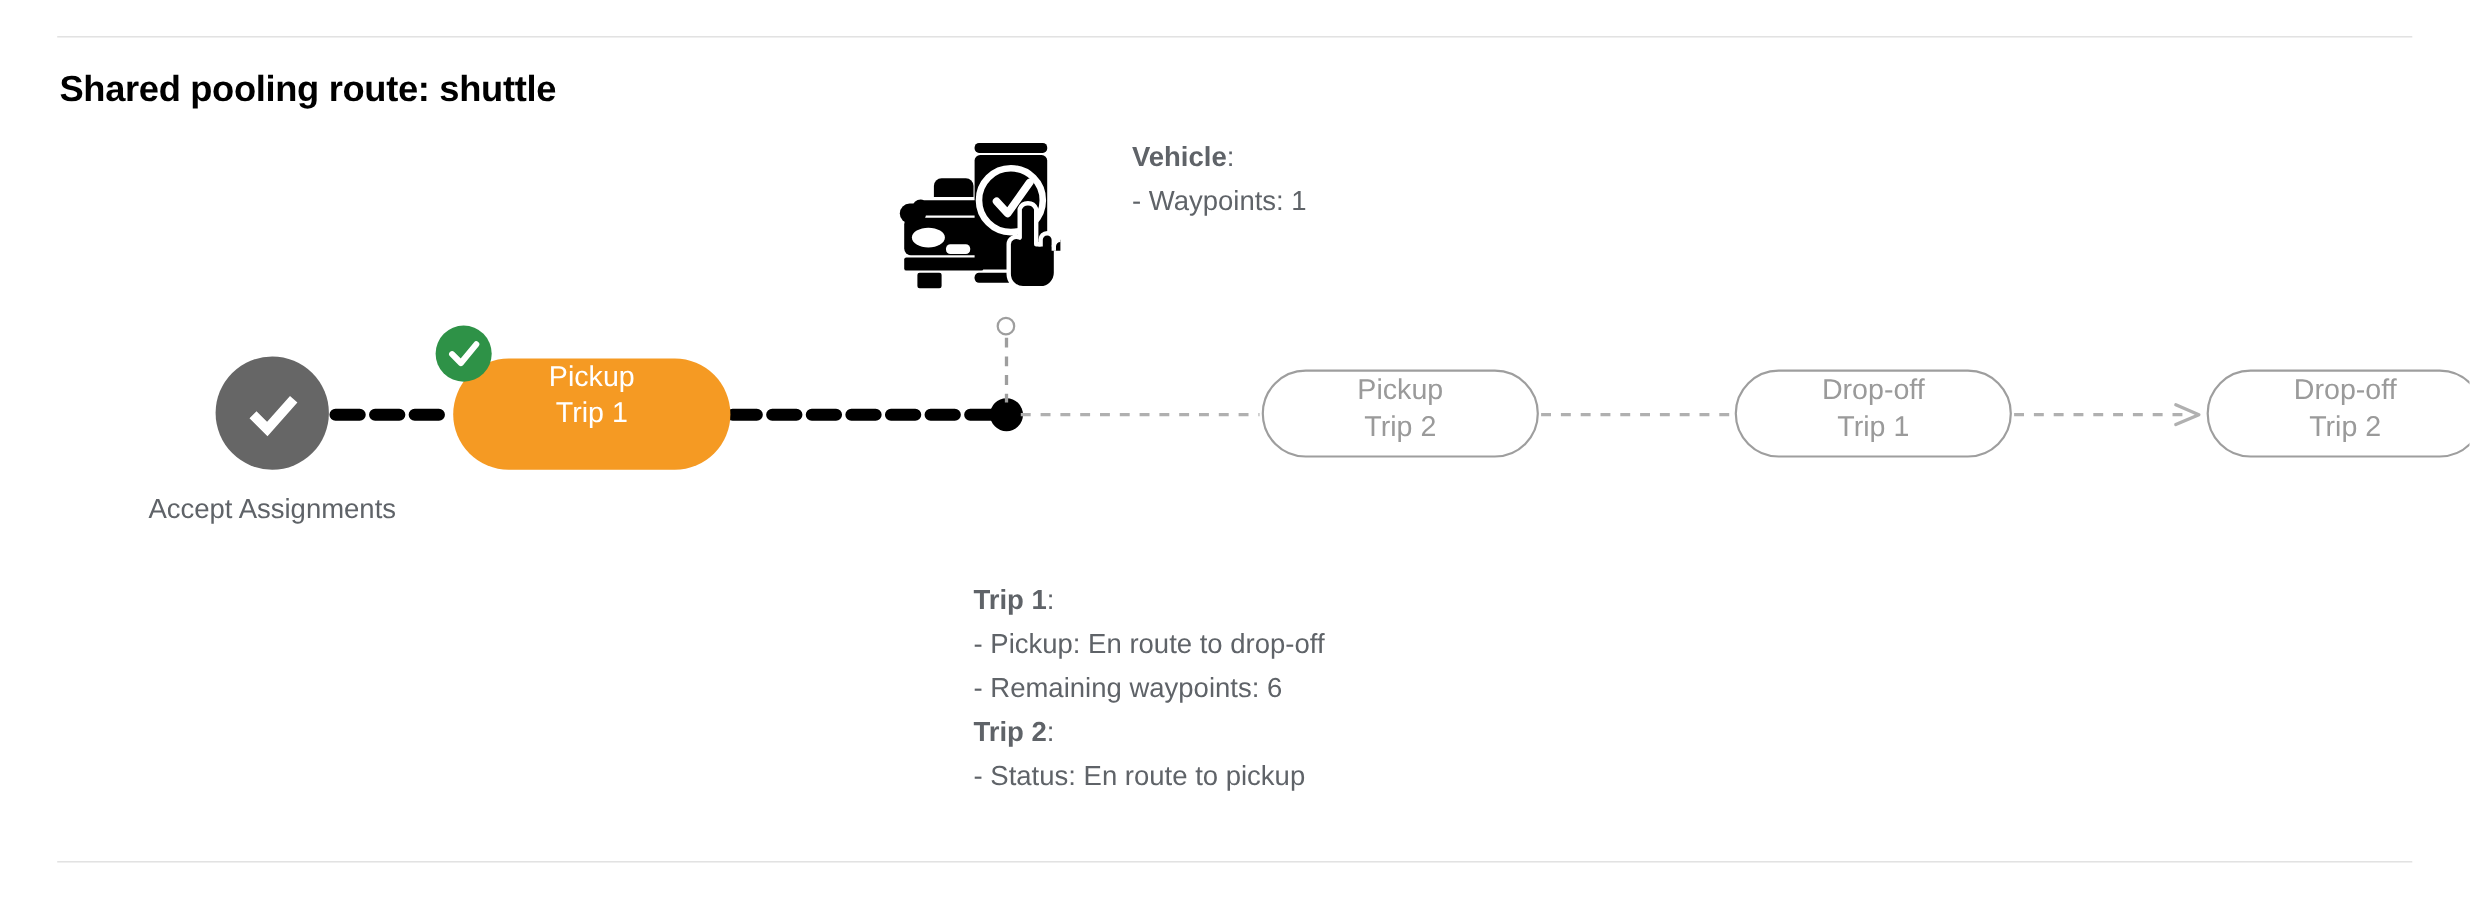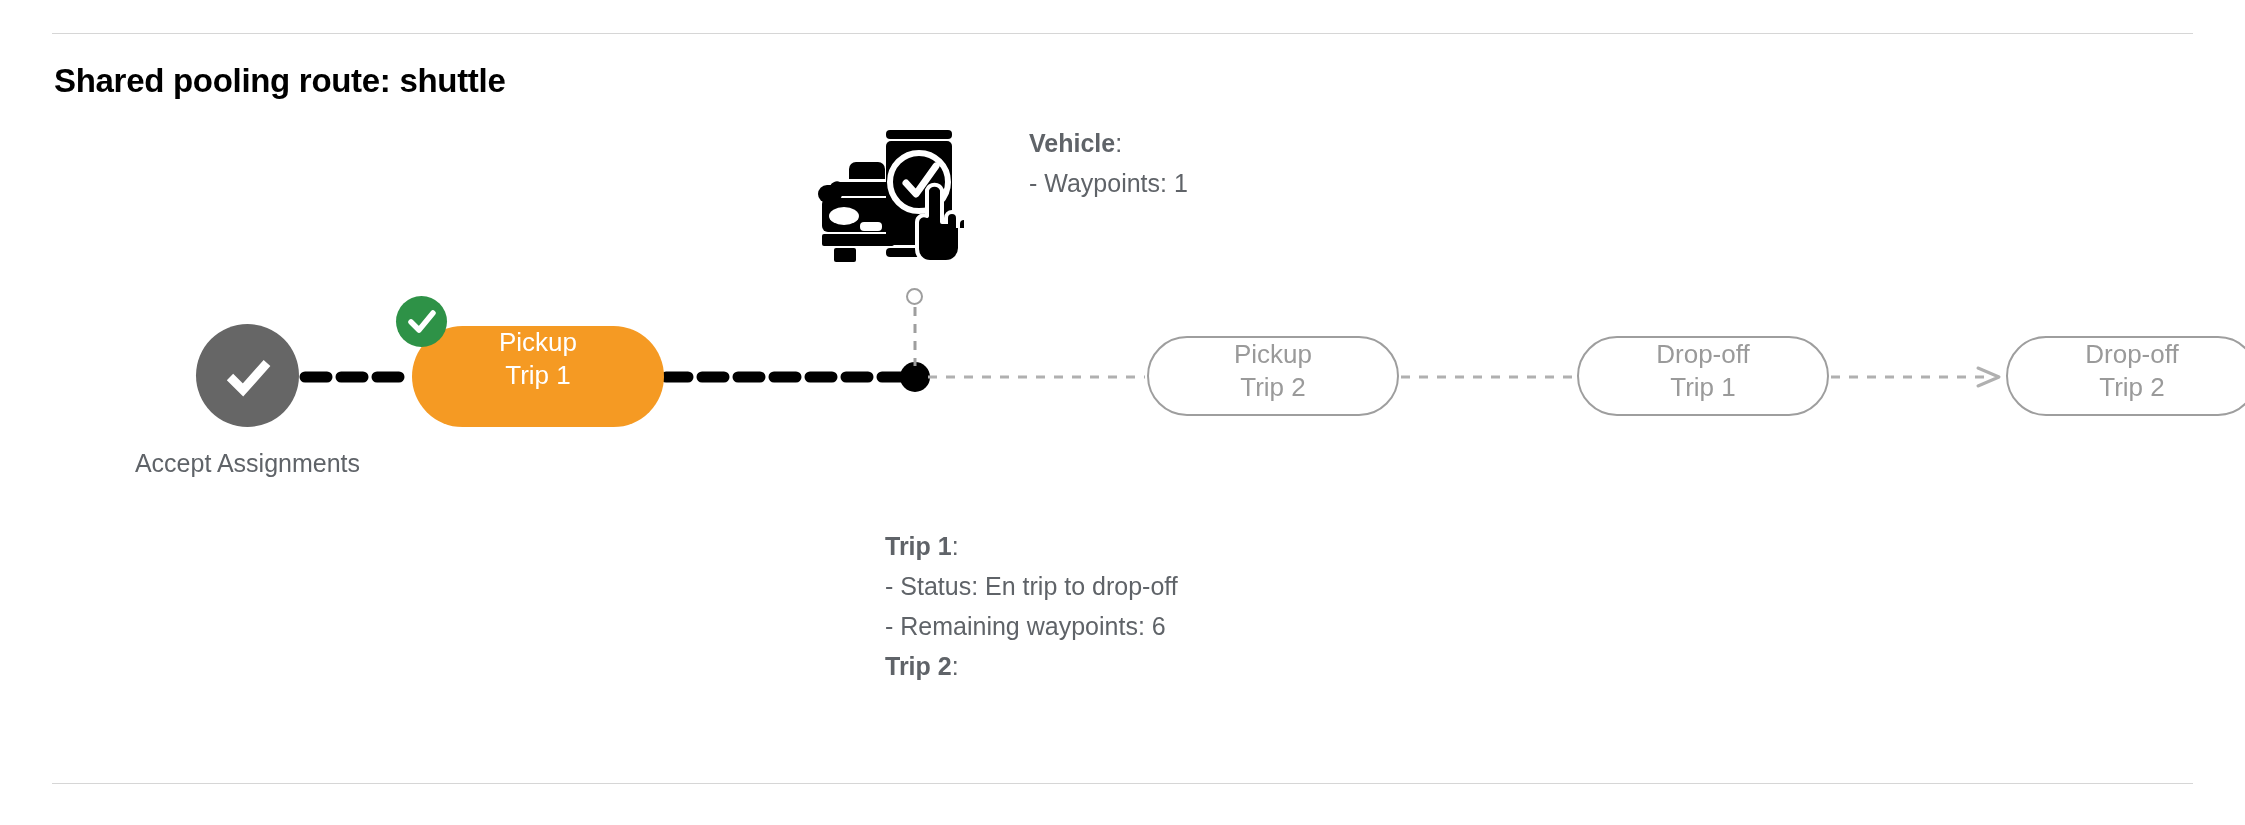--- a/index.html
+++ b/index.html
@@ -223,16 +223,17 @@
 </div>
 <div class="vehicle-marker"></div>
 
 <div class="info info-vehicle">
   <span class="row"><b>Vehicle</b><span>:</span></span>
   <span class="row">- Waypoints: 1</span>
 </div>
 
 <div class="info info-trips">
   <span class="row"><b>Trip 1</b><span>:</span></span>
-  <span class="row">- Status:  En trip to drop-off</span>
+  <span class="row">- Pickup:  En route to drop-off</span>
   <span class="row">- Remaining waypoints: 6</span>
   <span class="row"><b>Trip 2</b><span>:</span></span>
+  <span class="row">- Status:  En route to pickup</span>
 </div>
 
 </body></html>

